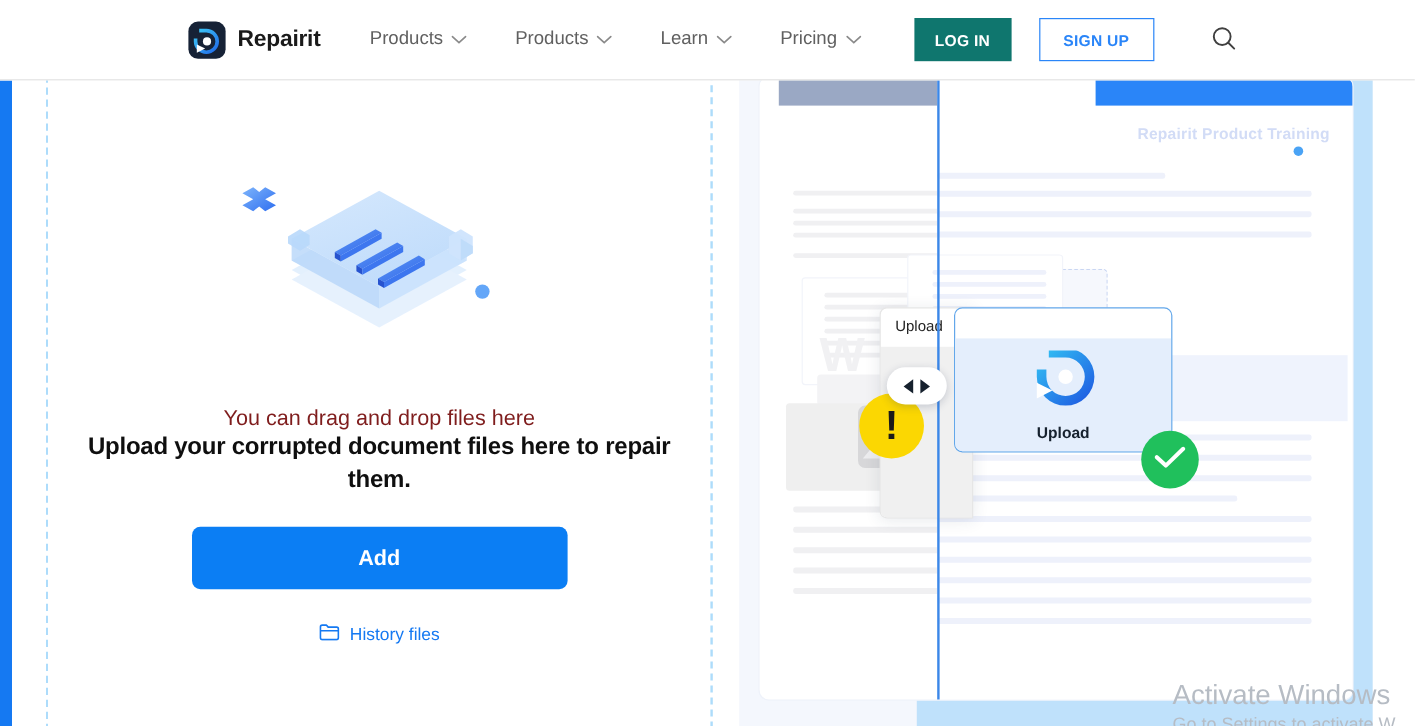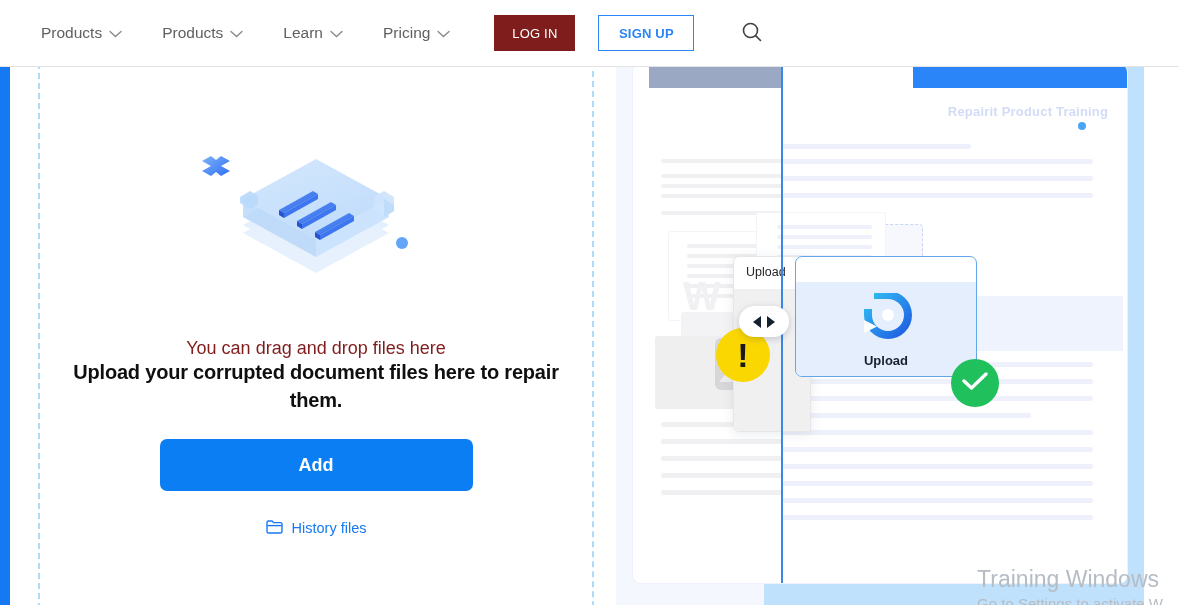--- a/index.html
+++ b/index.html
@@ -41,23 +41,23 @@
     font-size: 15.5px; color: #606060;
     padding: 6px 0; margin-right: 40px;
     cursor: pointer; white-space: nowrap;
   }
   .nav-item:last-child { margin-right: 0; }
   .chev { display: inline-block; }
 
   .header-actions { display: flex; align-items: center; margin-left: 44px; }
   .btn-login {
     width: 81px; height: 36px;
-    background: #7f1d1d; color: #ffffff;
+    background: #0f766e; color: #ffffff;
     border: none; cursor: pointer;
-    font-size: 13px; font-weight: normal;
+    font-size: 13px; font-weight: bold;
     font-family: "Liberation Sans", sans-serif;
     letter-spacing: 0.2px;
   }
   .btn-signup {
     width: 96px; height: 36px; margin-left: 23px;
     background: #ffffff; color: #2a85f8;
     border: 1.5px solid #2a85f8; cursor: pointer;
     font-size: 13px; font-weight: bold;
     font-family: "Liberation Sans", sans-serif;
     letter-spacing: 0.2px;
@@ -277,20 +277,36 @@
     pointer-events: none;
   }
   .winmark-1 { font-size: 23px; color: #b6bcc4; line-height: 1.25; white-space: nowrap; }
   .winmark-2 { font-size: 15px; color: #b6bcc4; line-height: 1.3; white-space: nowrap; }
 </style>
 </head>
 <body>
 
 <div class="header">
 
+  <div class="brand">
+    <div class="brand-logo">
+      <svg width="31" height="31" viewBox="0 0 31 31">
+        <defs>
+          <linearGradient id="lg" x1="0" y1="0" x2="1" y2="1">
+            <stop offset="0" stop-color="#3fd0f7"></stop>
+            <stop offset="1" stop-color="#1e63e8"></stop>
+          </linearGradient>
+        </defs>
+        <path d="M9 9 h6 a7.5 7.5 0 1 1 -7.5 7.5 v-2.5 l-3 0 v2.5 a10.5 10.5 0 1 0 10.5 -10.5 h-6 z" fill="url(#lg)"></path>
+        <circle cx="15.5" cy="16.5" r="3.4" fill="#ffffff"></circle>
+        <path d="M7 19 l7 3.5 -7 3.5 z" fill="#ffffff"></path>
+      </svg>
+    </div>
+    <span class="brand-name">Repairit</span>
+  </div>
 
   <nav class="nav">
     <div class="nav-item">
       <span>Products</span>
       <span class="chev">
         <svg width="13" height="8" viewBox="0 0 13 8">
             <path d="M1 1.5 L6.5 6.5 L12 1.5" stroke="#8a8a8a" stroke-width="1.4" fill="none" stroke-linecap="round"></path>
           </svg>
       </span>
     </div>
@@ -543,17 +559,17 @@
       <div class="slider-line"></div>
     </div>
 
     <div class="slider-handle">
       <span class="tri-l"></span>
       <span class="tri-r"></span>
     </div>
   </div>
 
   <div class="winmark">
-    <div class="winmark-1">Training Windows</div>
+    <div class="winmark-1">Activate Windows</div>
     <div class="winmark-2">Go to Settings to activate W</div>
   </div>
 
 </div>
 
 </body></html>

